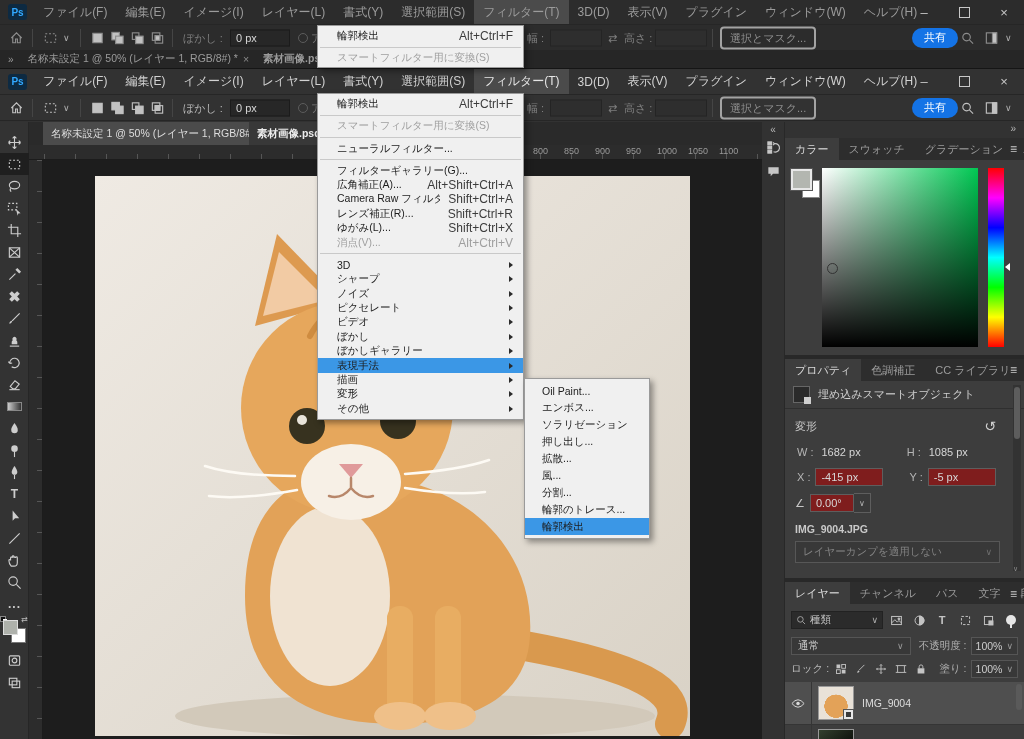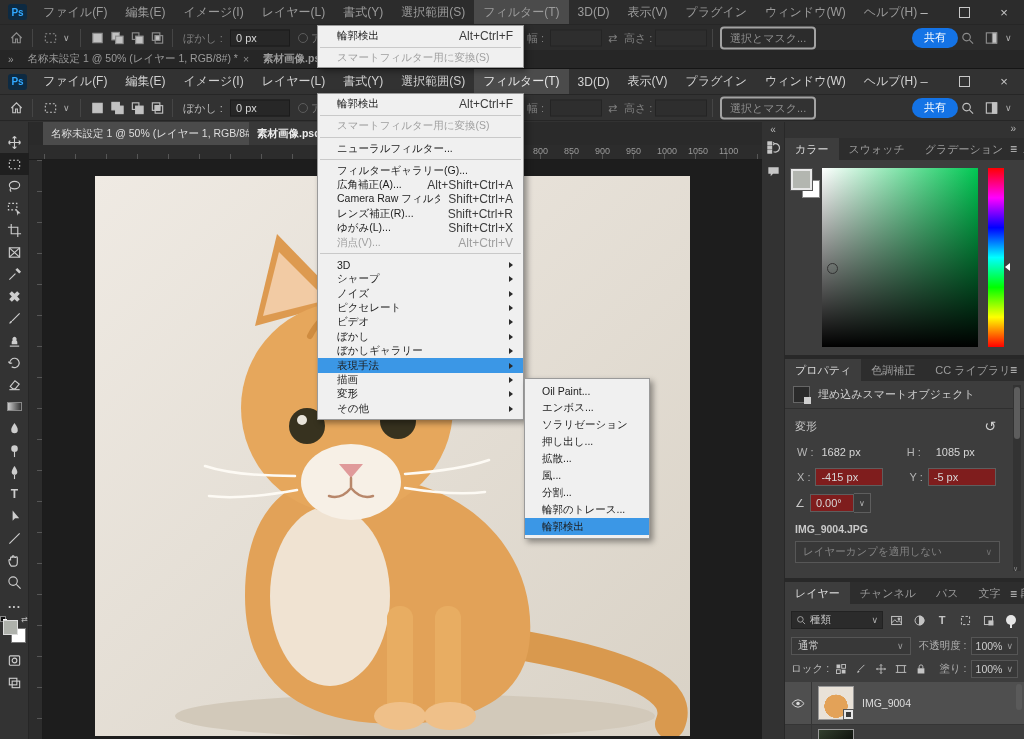--- a/index.html
+++ b/index.html
@@ -733,21 +733,21 @@
             <span>埋め込みスマートオブジェクト</span>
           </div>
           <div class="prow trow">
             <span>変形</span>
             <span class="reset">↺</span>
           </div>
           <div class="prow whrow">
             <span>W :</span>
             <span style="margin:0 0 0 8px;color:#d6d6d6">1682 px</span>
             <span style="margin-left:46px">H :</span>
-            <span style="margin-left:15px;color:#d6d6d6">1085 px</span>
+            <span style="margin-left:8px;color:#d6d6d6">1085 px</span>
           </div>
           <div class="prow xyrow">
             <span>X :</span>
             <div class="pfield">
                 <span>-415 px</span>
               </div>
             <span style="margin-left:26px">Y :</span>
             <div class="pfield">
                 <span>-5 px</span>
               </div>

